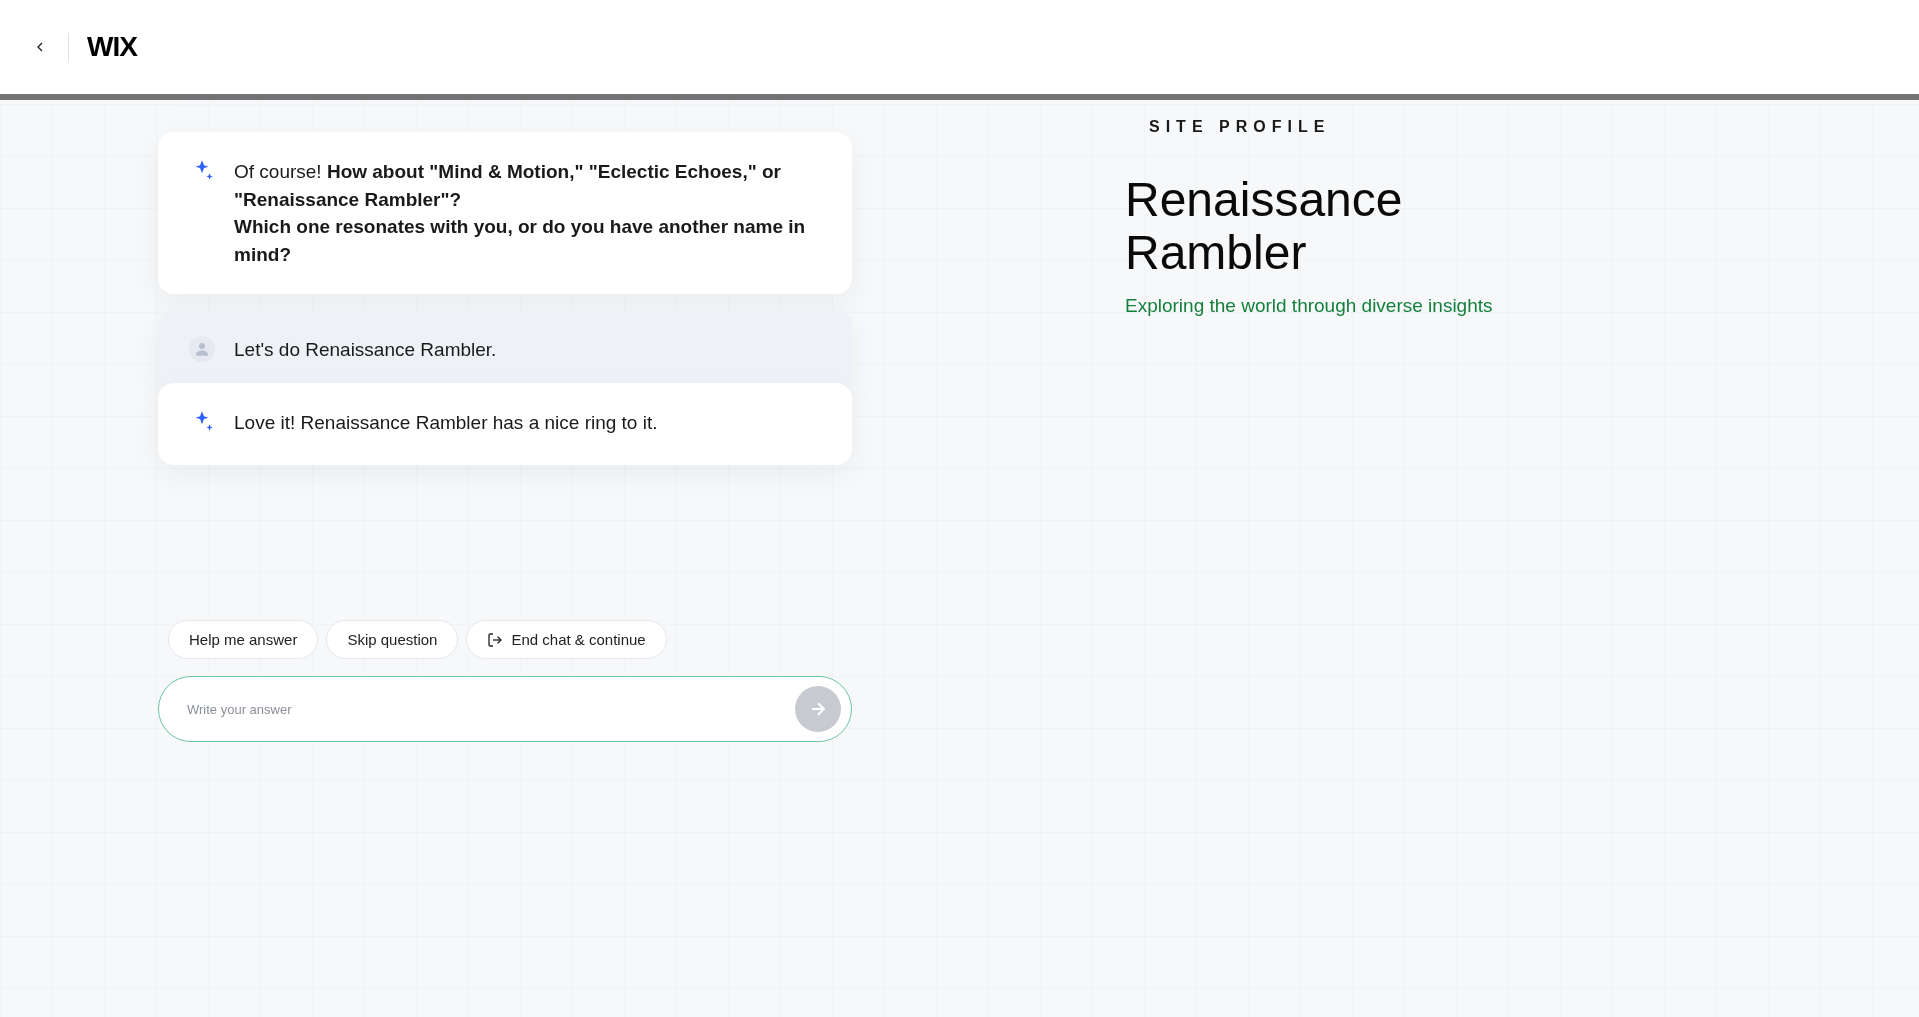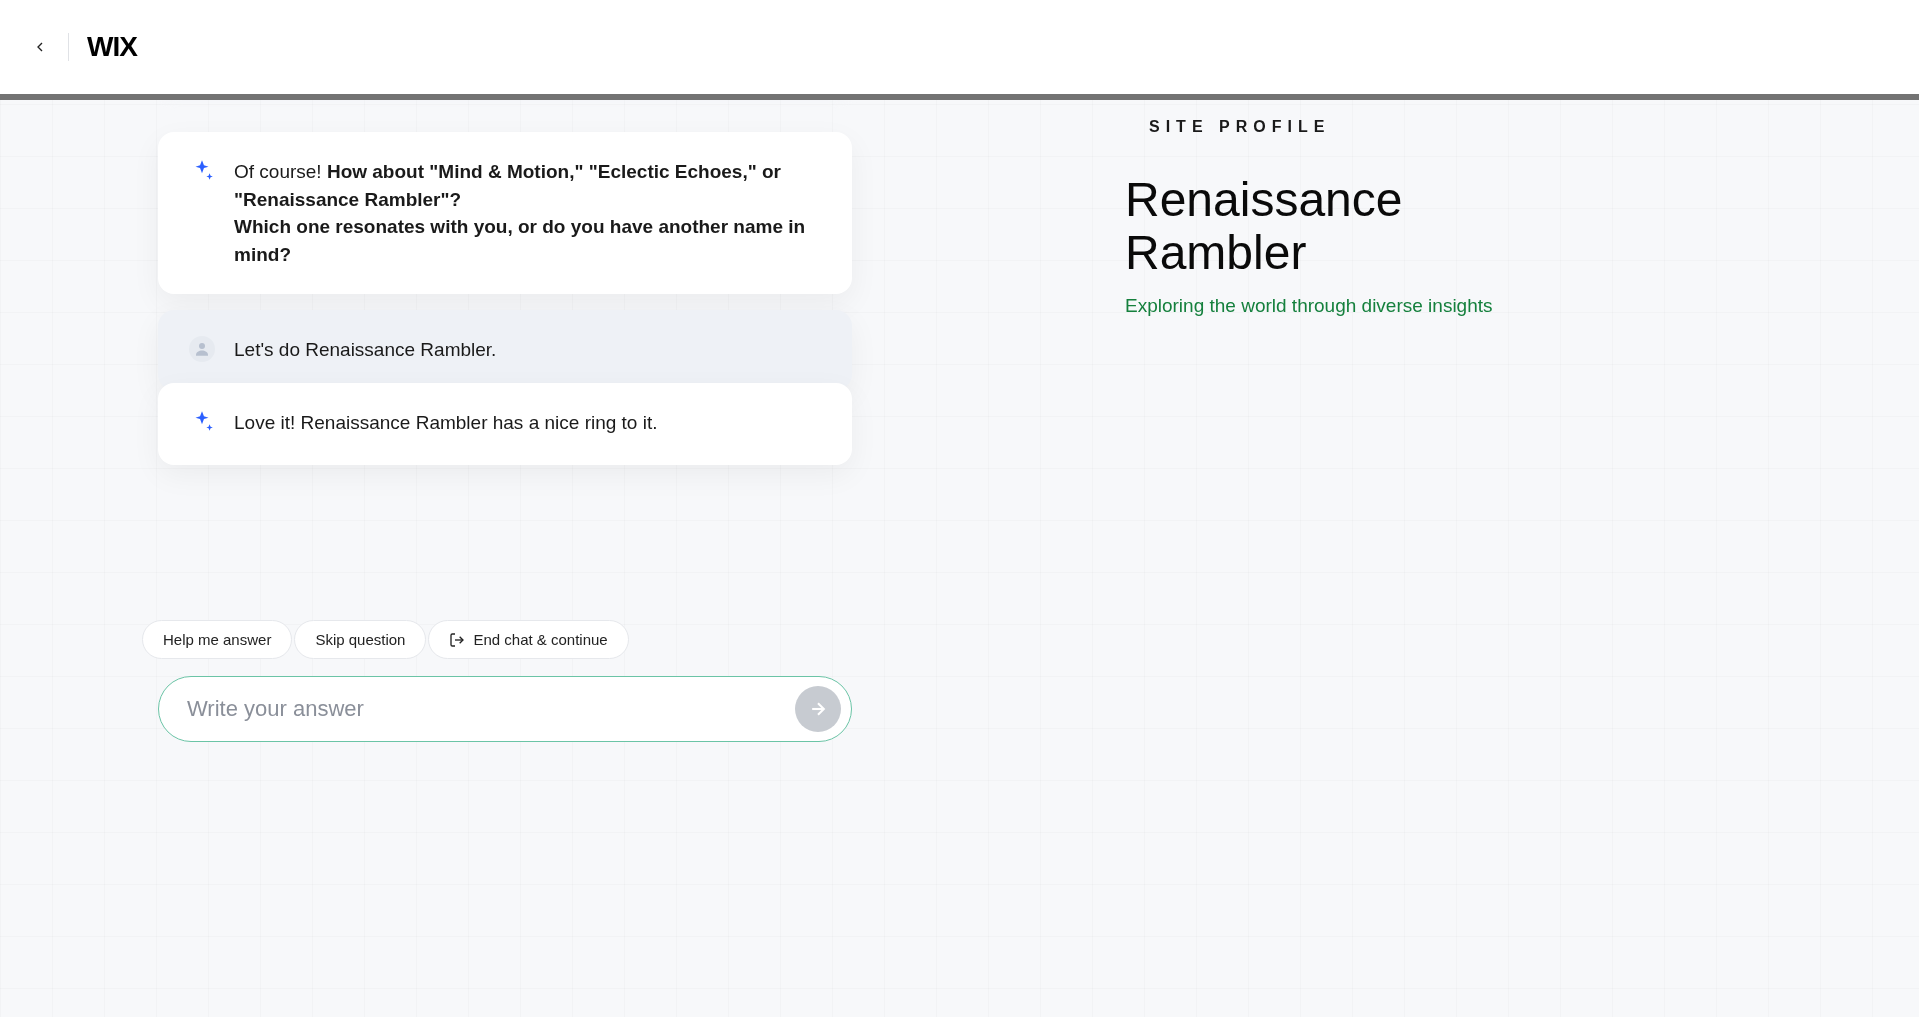--- a/index.html
+++ b/index.html
@@ -132,24 +132,24 @@
   background: #e6eaf0;
   display: flex;
   align-items: center;
   justify-content: center;
 }
 .user-avatar svg { width: 18px; height: 18px; }
 
 
 .chips {
   position: absolute;
-  left: 142px;
+  left: 168px;
   top: 620px;
   display: flex;
-  gap: 2px;
+  gap: 8px;
 }
 .chip {
   background: #fff;
   border: 1px solid #e6e8ec;
   border-radius: 999px;
   padding: 10px 20px;
   font-size: 15px;
   color: #222;
   cursor: pointer;
   display: inline-flex;
@@ -168,21 +168,21 @@
   border-radius: 999px;
   background: #fff;
   display: flex;
   align-items: center;
   padding: 0 10px 0 28px;
 }
 .input-wrap input {
   flex: 1;
   border: none;
   outline: none;
-  font-size: 22px;
+  font-size: 13px;
   color: #0369a1;
   background: transparent;
 }
 .input-wrap input::placeholder { color: #8a8f99; }
 .send-btn {
   width: 46px; height: 46px;
   border-radius: 50%;
   background: #c7cbd1;
   display: flex; align-items: center; justify-content: center;
   cursor: pointer;

